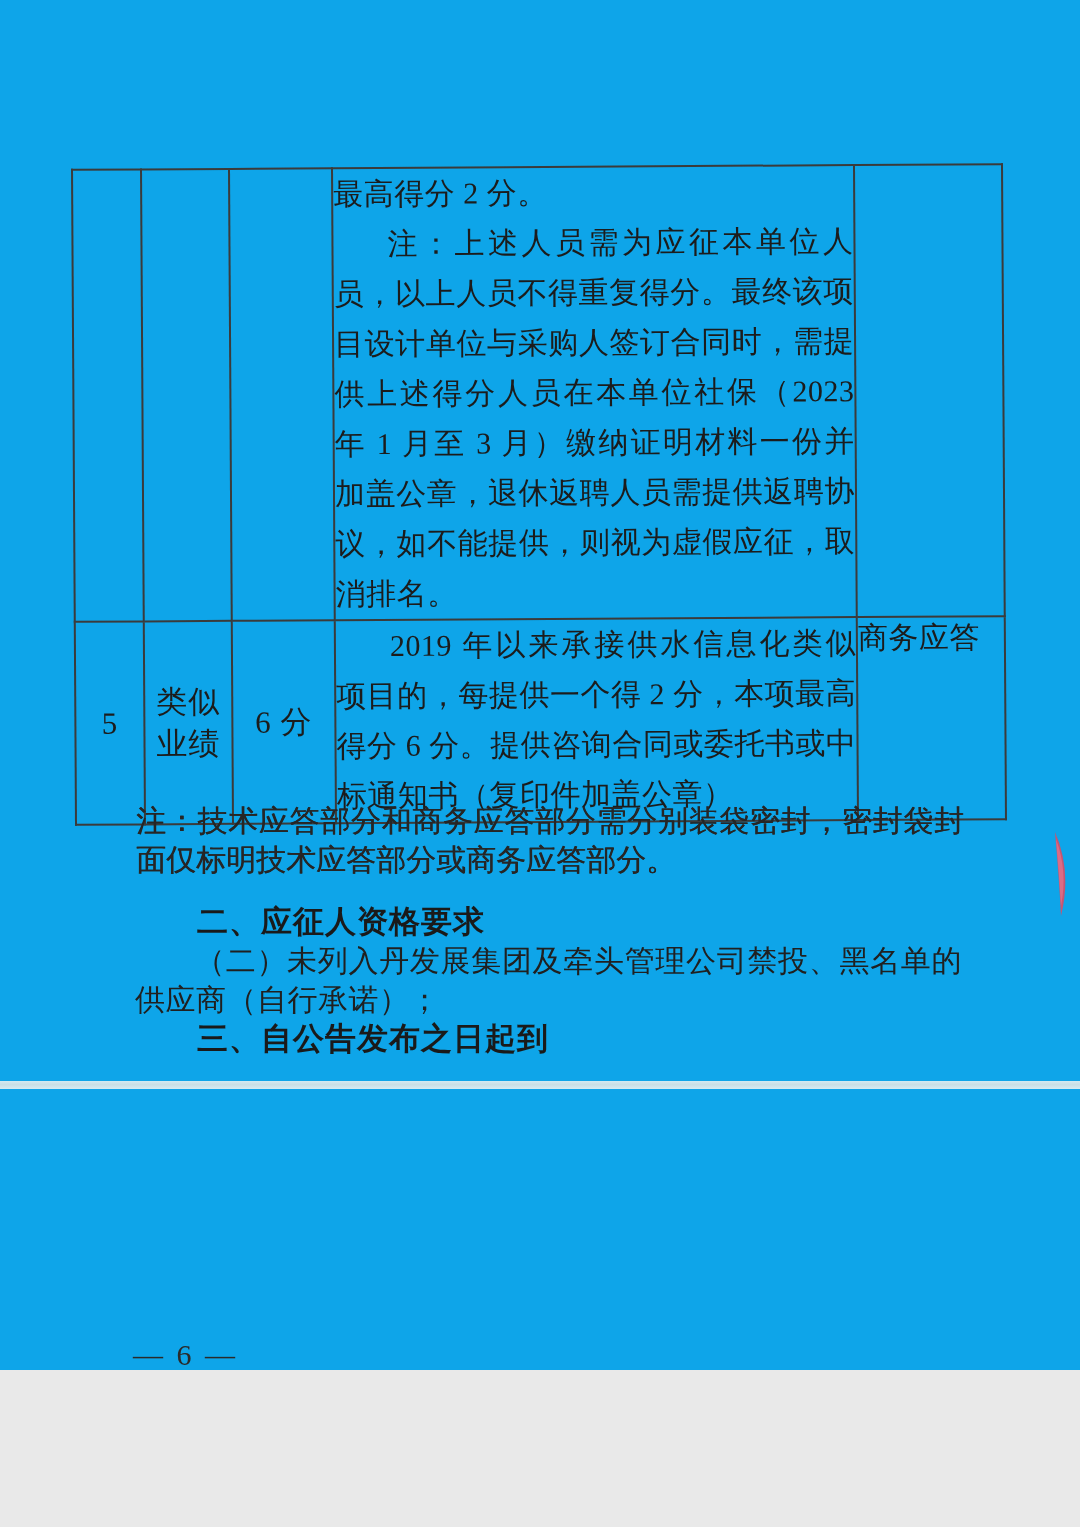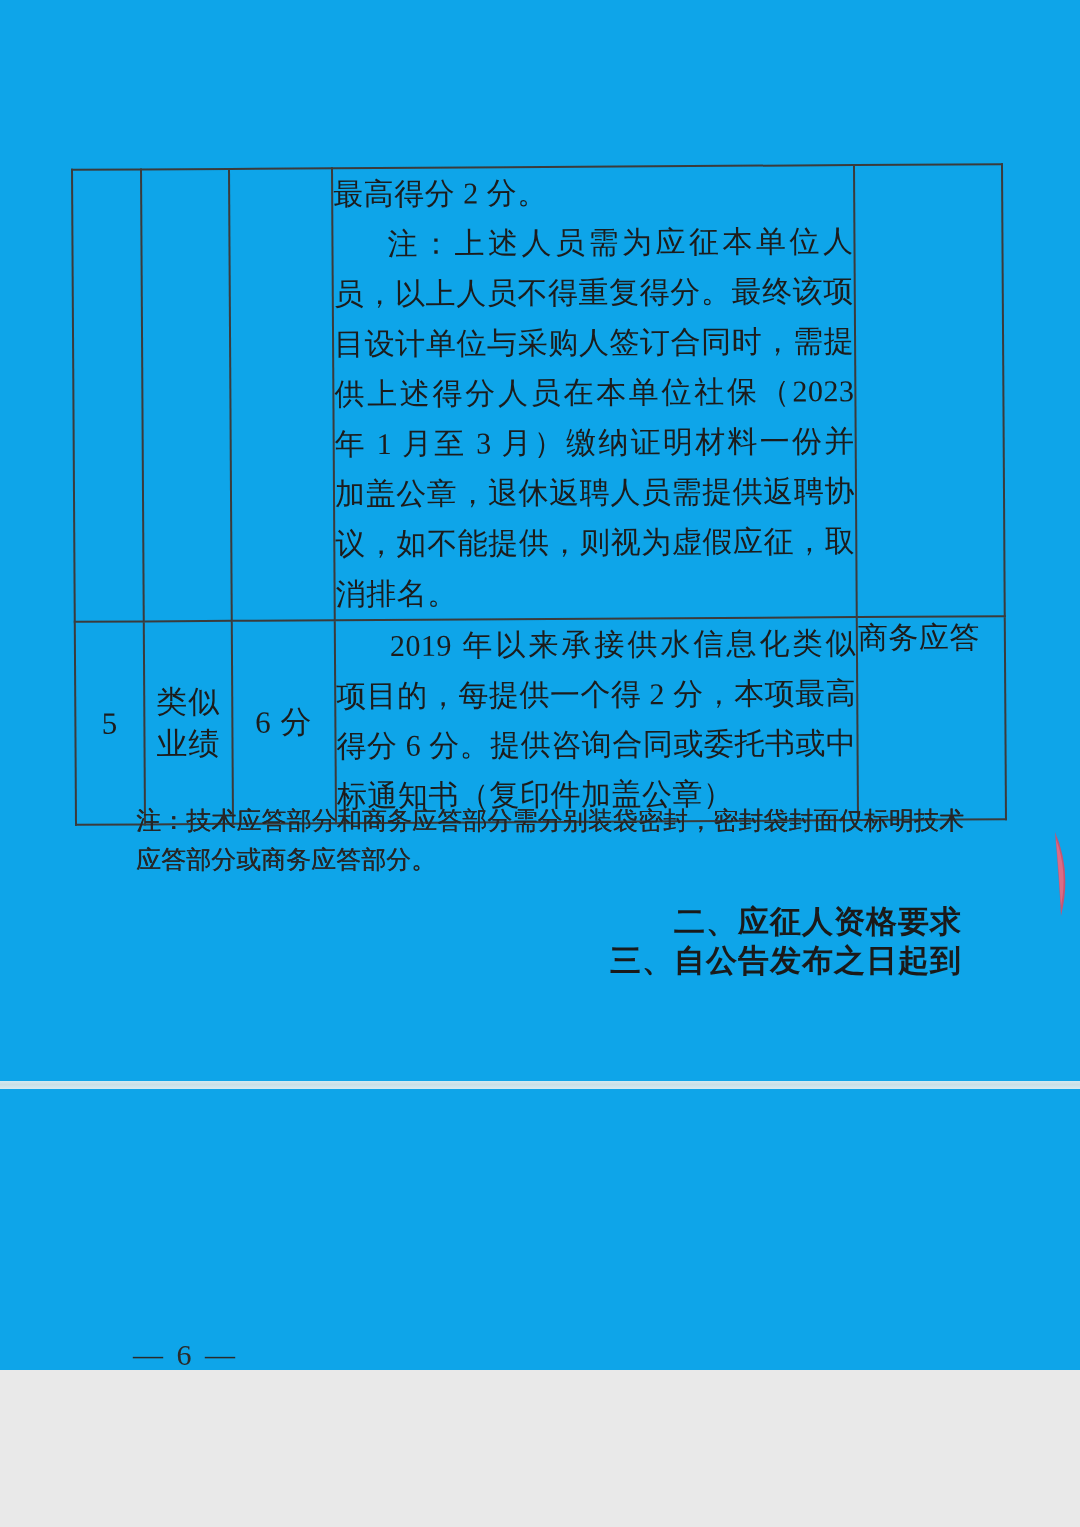--- a/index.html
+++ b/index.html
@@ -50,40 +50,39 @@
     vertical-align:top;
     padding:14px 4px 0 11px;
     font-size:30px; line-height:40px;
     letter-spacing:0.5px;
   }
 
   
   .pack-note{
     position:absolute; left:136px; top:801px; width:828px;
     font-family:Liberation Serif, serif;
-    font-size:25px; line-height:39px;
+    font-size:30px; line-height:39px;
     text-align:justify;
     color:#262626;
     text-shadow:0.4px 0 0 currentColor;
     margin:0;
   }
 
   
   .sections{
     position:absolute; left:135px; top:902px; width:827px;
     font-size:30px; line-height:39px;
   }
   .sections h2{
     font-family:"Liberation Sans","DejaVu Sans",sans-serif;
     font-size:31px; line-height:39px;
     font-weight:bold;
     color:#1a1a1a;
     margin:0 0 0 62px;
     letter-spacing:1px;
-    text-align:right;
   }
   .sections p.item{
     margin:0;
     text-indent:2em;
     text-align:justify;
     letter-spacing:0.5px;
     color:#202020;
   }
 
   
@@ -140,20 +139,21 @@
         <td class="c-resp">商务应答</td>
       </tr>
     </tbody>
       </table>
   </div>
 
   <p class="pack-note">注：技术应答部分和商务应答部分需分别装袋密封，密封袋封面仅标明技术应答部分或商务应答部分。</p>
 
   <div class="sections">
     <h2>二、应征人资格要求</h2>
+    <p class="item">（二）未列入丹发展集团及牵头管理公司禁投、黑名单的供应商（自行承诺）；</p>
     <h2>三、自公告发布之日起到</h2>
   </div>
 
   <div class="page-number">— 6 —</div>
 
   <div class="scan-band"></div>
 
   <svg class="seal-fragment" viewBox="0 0 24 86" aria-hidden="true">
     <path d="M9,1 Q26,40 15,85 Q13,46 9,1 Z" fill="#e04a61" opacity="0.88"></path>
     <path d="M10,8 Q22,40 15,75 Q13,42 10,8 Z" fill="#f18aa0" opacity="0.45"></path>

